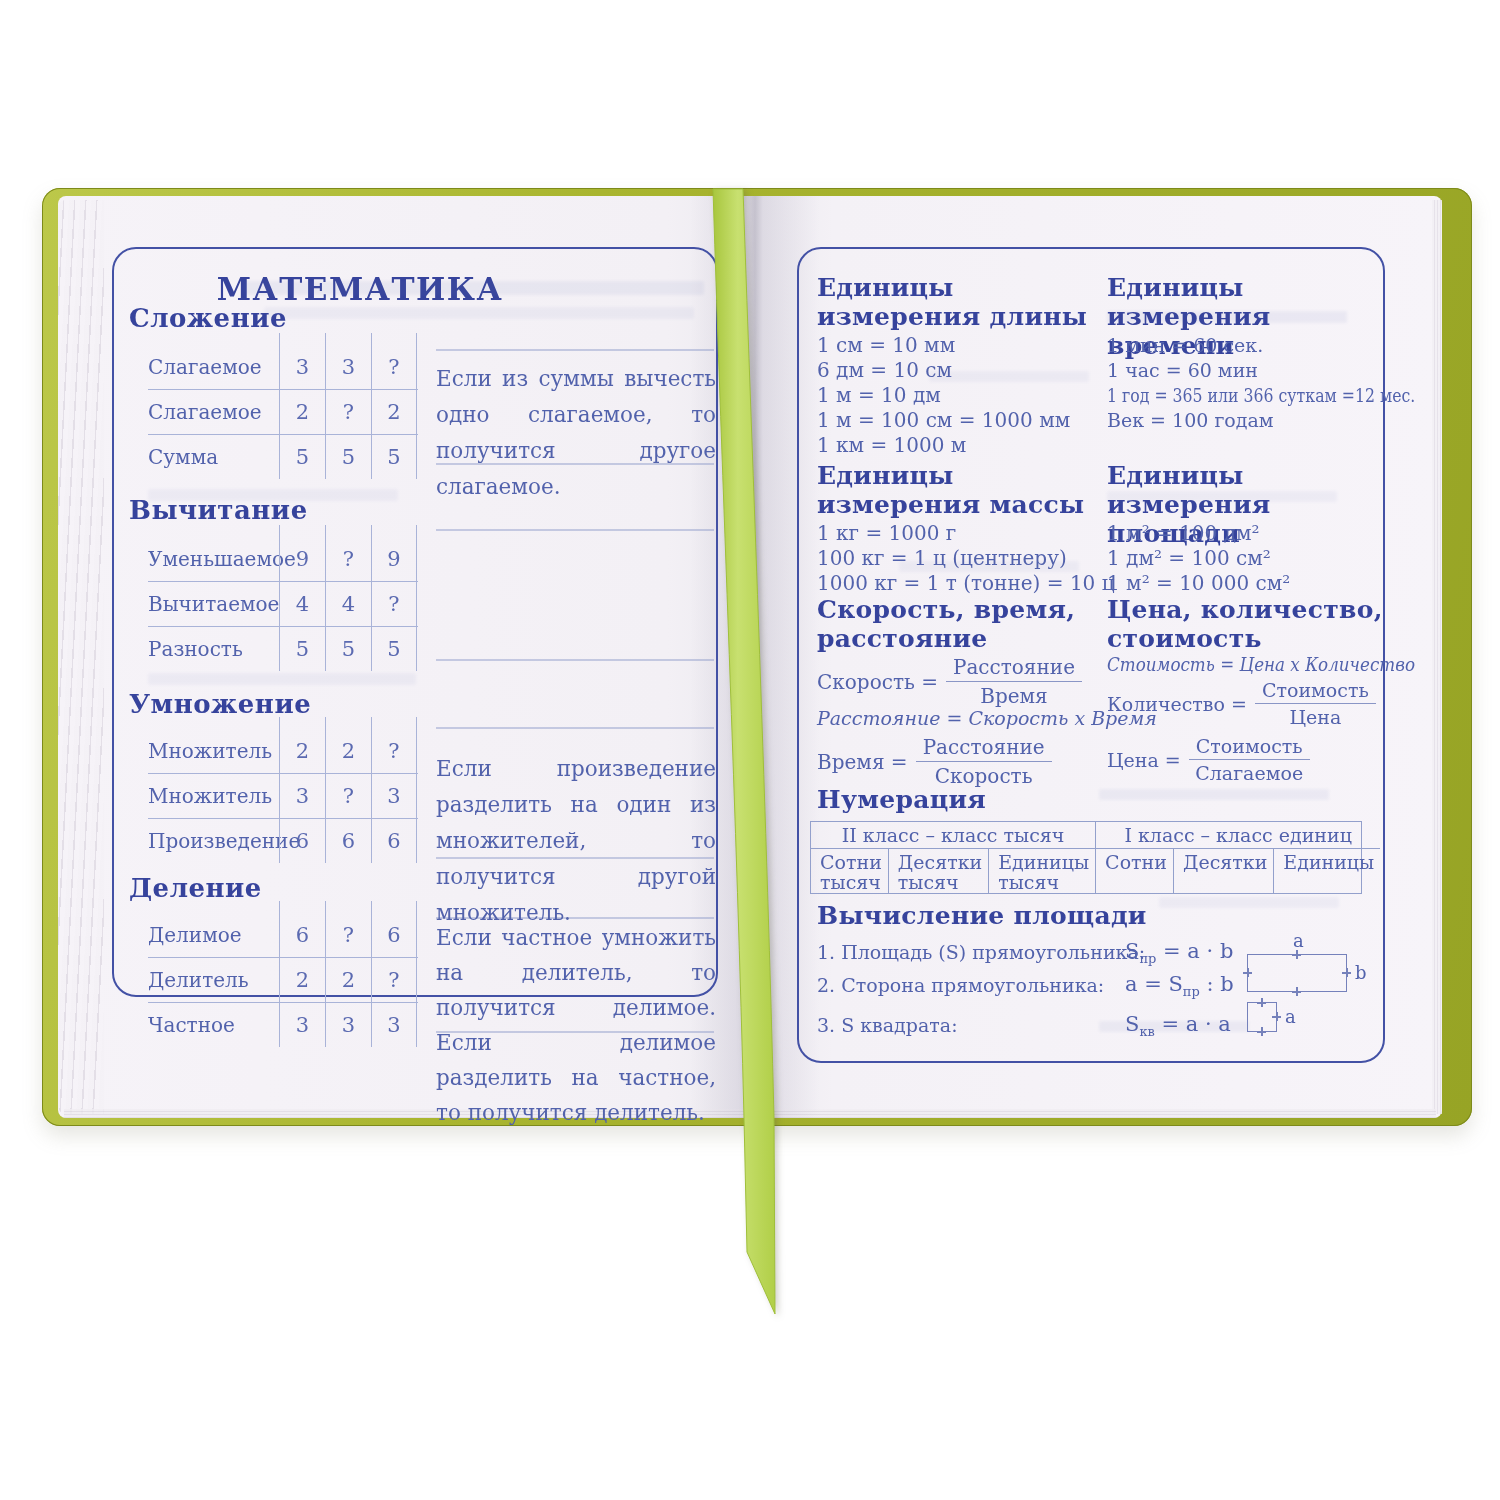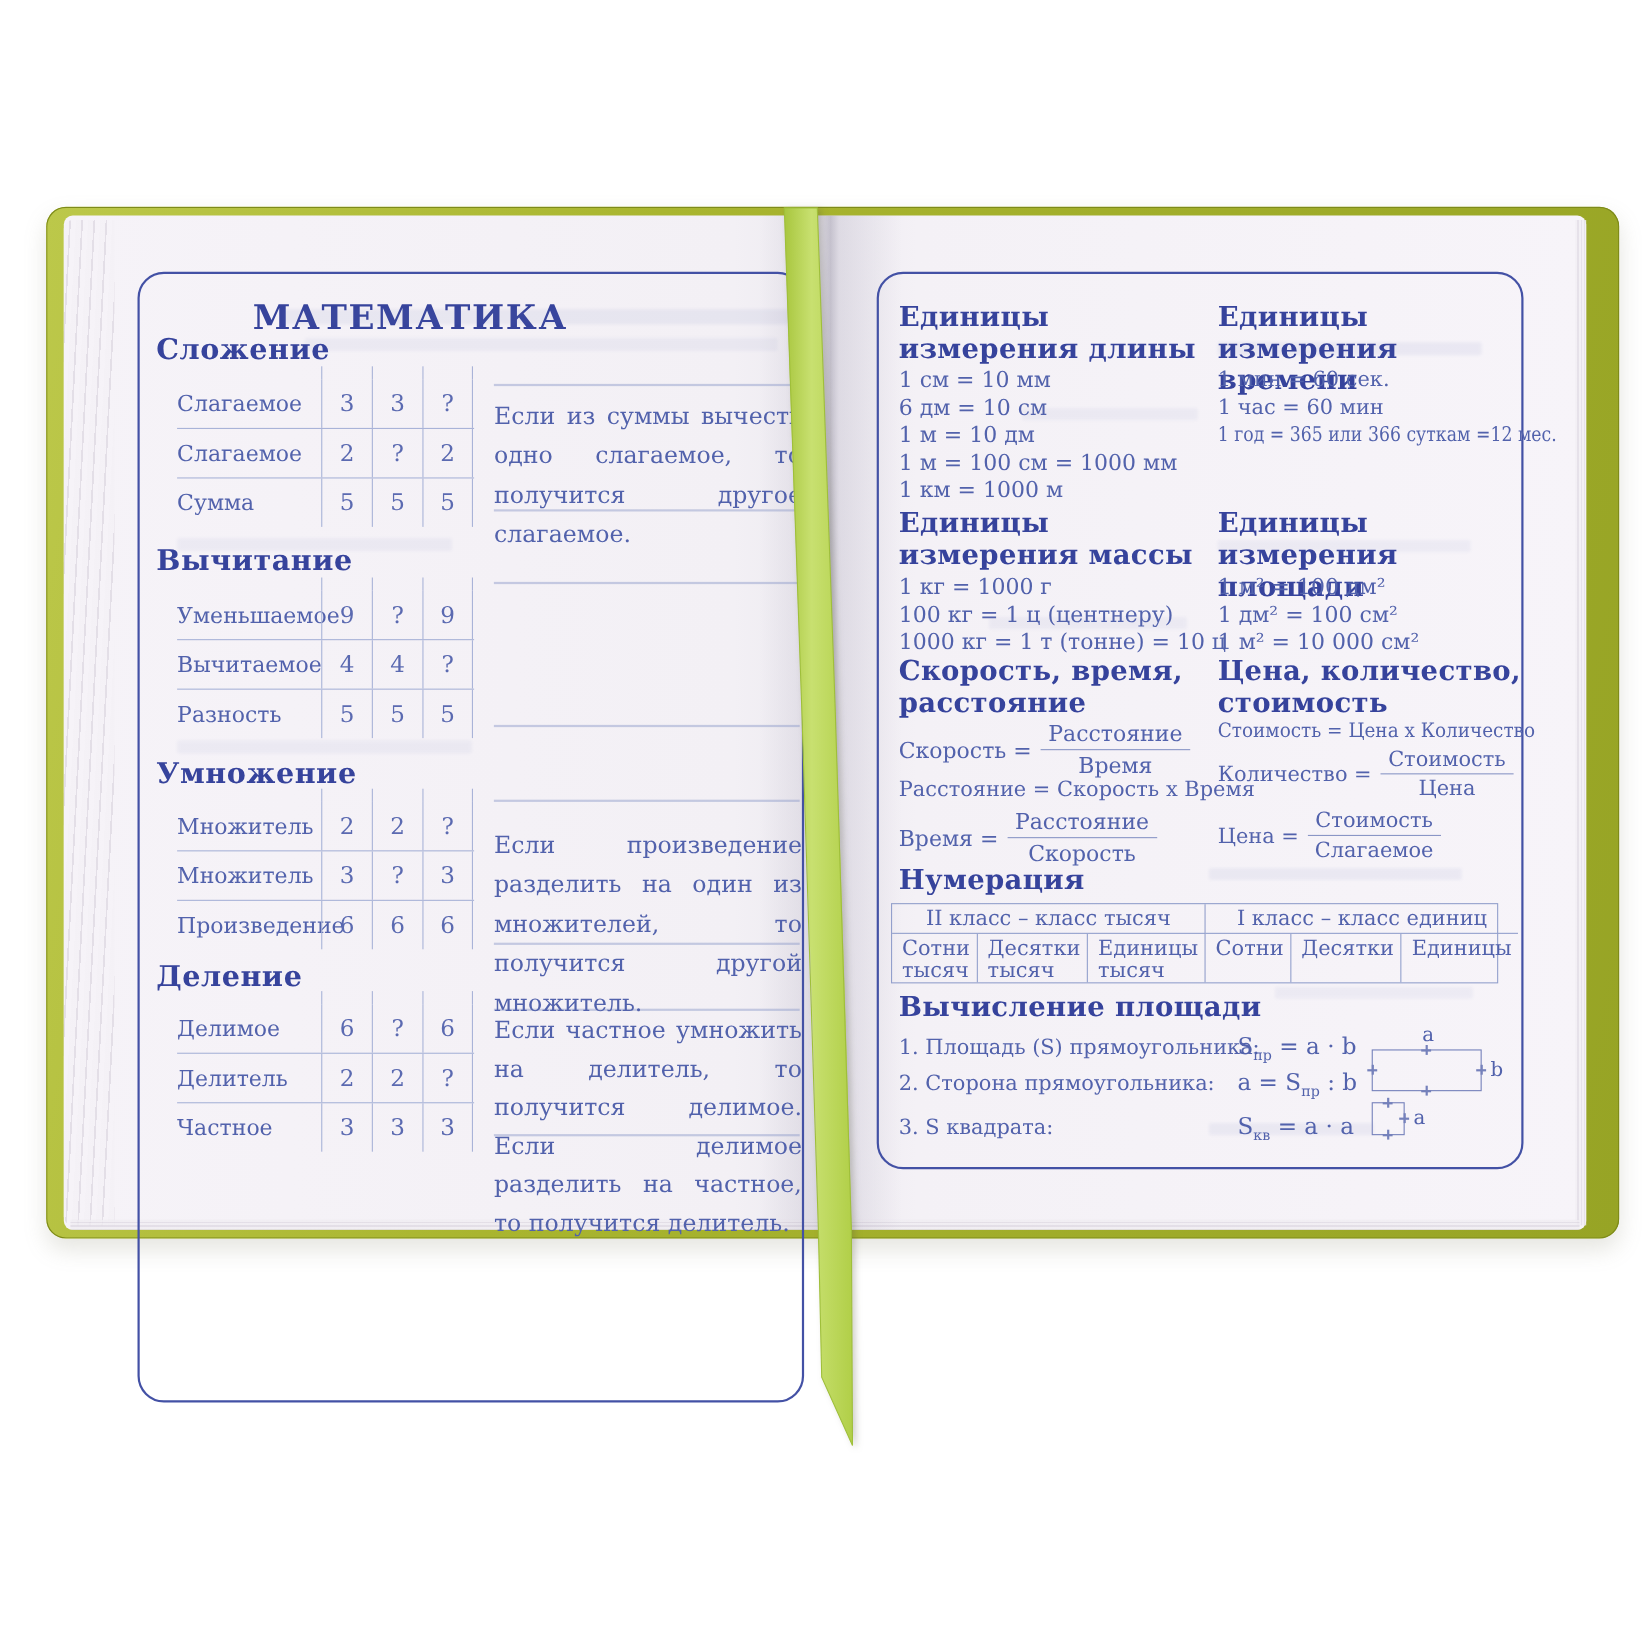--- a/index.html
+++ b/index.html
@@ -22,21 +22,21 @@
     background:repeating-linear-gradient(93deg,#f4f1f6 0 5px,#e0dbe4 5px 6.5px,#f6f3f8 6.5px 11px);opacity:.85;}
   .stack-right{position:absolute;right:0;top:4px;bottom:4px;width:10px;
     background:repeating-linear-gradient(to right,#f2eff4 0 2px,#e2dde6 2px 3px);opacity:.8;}
   .stack-bottom{position:absolute;left:6px;right:6px;bottom:0;height:9px;
     background:repeating-linear-gradient(to bottom,#f0edf2 0 2px,#dfdae3 2px 3px);opacity:.8;}
   .gutter{position:absolute;left:632px;top:0;bottom:0;width:130px;
     background:linear-gradient(to right,rgba(125,115,145,0) 0%,rgba(125,115,145,.16) 44%,rgba(95,88,115,.28) 50%,rgba(125,115,145,.14) 56%,rgba(125,115,145,0) 100%);}
 
   
   .frame{position:absolute;border:2.5px solid var(--frame);border-radius:24px;}
-  .frame-left{left:125px;top:247px;width:606px;height:1028px;}
+  .frame-left{left:112px;top:247px;width:606px;height:750px;}
   .frame-right{left:797px;top:247px;width:588px;height:816px;}
 
   
   .ltitle{position:absolute;left:0;top:22px;width:100%;padding-right:110px;text-align:center;
     font-size:31px;font-weight:bold;letter-spacing:1.5px;color:var(--head);}
   .lhead{position:absolute;left:15px;font-size:26px;font-weight:bold;color:var(--head);letter-spacing:.5px;}
   .mtable{position:absolute;left:34px;width:270px;}
   .trow{display:grid;grid-template-columns:131px 46px 46px 46px;}
   .trow.sep{border-top:1px solid var(--tl);}
   .trow .lab{font-size:20px;line-height:44px;color:var(--body);}
@@ -48,21 +48,21 @@
     text-align:justify;color:var(--body);}
   .gline{position:absolute;left:322px;width:278px;height:1.5px;background:#93a0cc;opacity:.5;}
   .bleed{position:absolute;background:#5e6cb0;opacity:.08;filter:blur(1.4px);border-radius:2px;}
 
   
   .rhead{position:absolute;font-size:25px;font-weight:bold;line-height:29px;color:var(--head);letter-spacing:.3px;}
   .ulist{position:absolute;font-size:20px;line-height:25px;color:var(--body);white-space:nowrap;}
   .ulist.small{font-size:19px;}
   .squeeze{display:inline-block;font-size:18.5px;transform:scaleX(.85);transform-origin:left center;}
   .squeeze2{display:inline-block;font-size:18px;transform:scaleX(.93);transform-origin:left center;}
-  .fline{position:absolute;font-size:19px;color:var(--body);white-space:nowrap;}
+  .fline{position:absolute;font-size:19px;color:var(--body);white-space:nowrap;font-style:italic;}
   .frow{position:absolute;display:flex;align-items:center;gap:8px;color:var(--body);font-size:20px;}
   .frac{display:inline-flex;flex-direction:column;text-align:center;}
   .fnum{border-bottom:1.5px solid #8a96c6;padding:0 7px 2px;}
   .fden{padding-top:2px;}
   .ntable{position:absolute;left:11px;top:572px;width:552px;display:grid;
     grid-template-columns:repeat(6,1fr);border:1px solid #93a0cc;color:var(--body);}
   .ng{grid-column:span 3;text-align:center;font-size:19px;line-height:26px;border-bottom:1px solid #93a0cc;}
   .ng1{border-right:1px solid #93a0cc;}
   .ncell{font-size:19px;line-height:20px;padding:3px 6px 3px 9px;height:44px;border-right:1px solid #93a0cc;}
   .ncell:last-child{border-right:none;}
@@ -262,20 +262,21 @@
           <span class="fnum">Расстояние</span>
           <span class="fden">Скорость</span>
         </span>
     </div>
 
     <div class="rhead" style="left:308px;top:24px;width:272px">Единицы измерения времени</div>
     <div class="ulist small" style="left:308px;top:84px">
       <div>1 мин = 60 сек.</div>
       <div>1 час = 60 мин</div>
       <div><span class="squeeze">1 год = 365 или 366 суткам =12 мес.</span></div>
+      <div>Век = 100 годам</div>
     </div>
     <div class="rhead" style="left:308px;top:212px;width:272px">Единицы измерения площади</div>
     <div class="ulist" style="left:308px;top:272px">
       <div>1 м² = 100 дм²</div>
       <div>1 дм² = 100 см²</div>
       <div>1 м² = 10 000 см²</div>
     </div>
     <div class="rhead" style="left:308px;top:346px;width:280px">Цена, количество, стоимость</div>
     <div class="fline" style="left:308px;top:404px"><span class="squeeze2">Стоимость = Цена х Количество</span></div>
     <div class="frow" style="left:308px;top:430px;font-size:19px">

